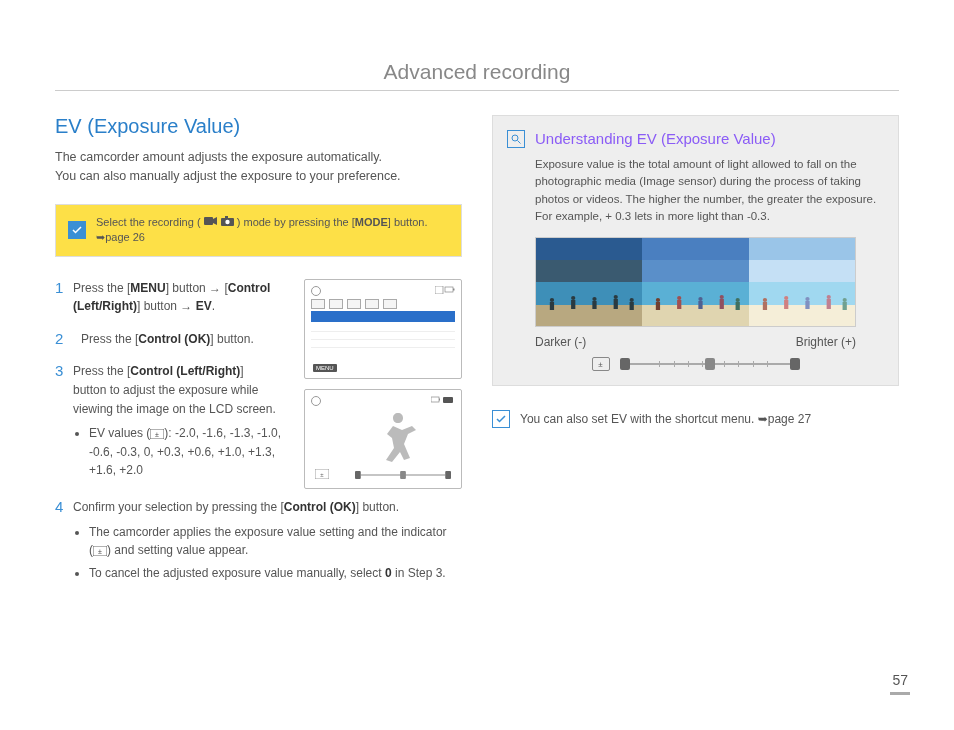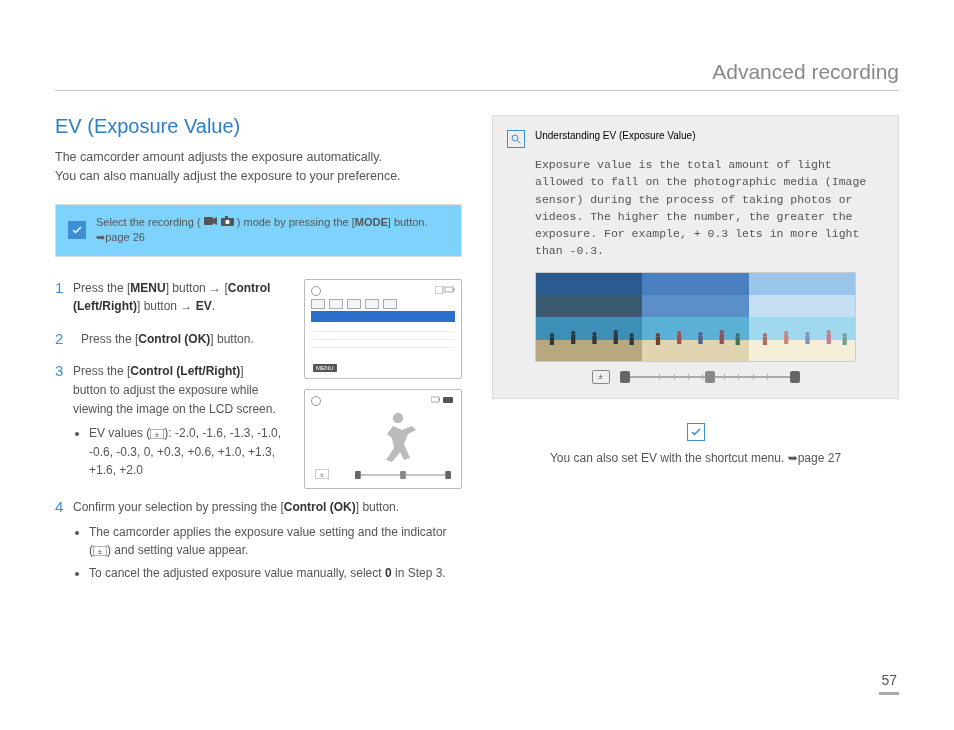--- a/index.html
+++ b/index.html
@@ -7,21 +7,21 @@
   font-family: Arial, Helvetica, sans-serif;
   font-size: 12px;
   color: #444;
   background: #fff;
   width: 954px;
   height: 730px;
   position: relative;
   padding: 60px 55px 40px 55px;
 }
 .header-title {
-  text-align: right;
+  text-align: center;
   font-size: 21px;
   color: #888;
   font-weight: 300;
   border-bottom: 1px solid #ccc;
   padding-bottom: 6px;
   margin-bottom: 24px;
 }
 .columns {
   display: flex;
   gap: 30px;
@@ -34,21 +34,21 @@
   font-weight: 400;
   margin-bottom: 10px;
 }
 .intro-text {
   font-size: 12.5px;
   line-height: 1.5;
   color: #555;
   margin-bottom: 18px;
 }
 .note-box {
-  background: #7dd3fc;
+  background: #fde047;
   border: 1px solid #ddd;
   padding: 10px 12px;
   display: flex;
   align-items: center;
   gap: 10px;
   margin-bottom: 22px;
 }
 .check-icon {
   width: 18px;
   height: 18px;
@@ -173,30 +173,29 @@
   width: 18px;
   height: 18px;
   border: 1px solid #3a8fd5;
   display: inline-flex;
   align-items: center;
   justify-content: center;
   flex-shrink: 0;
 }
 .mag-icon svg { width: 12px; height: 12px; }
 .info-title {
-  color: #000000;
-  font-size: 10px;
+  color: #8b5cf6;
+  font-size: 15px;
 }
 .info-body {
   font-size: 11.5px;
   line-height: 1.5;
   color: #555;
   margin-left: 28px;
   margin-bottom: 12px;
-  font-family: Liberation Mono, monospace;
 }
 .preview-strip {
   margin: 0 28px 8px 28px;
   border: 1px solid #ccc;
 }
 .preview-row { display: flex; height: 44px; }
 .preview-cell { flex: 1; background: linear-gradient(#4a7fc0 50%, #d8c9a8 50%); position: relative; }
 .preview-row.sky .preview-cell:nth-child(1){ background: linear-gradient(#2a5a90 50%, #3a5a70 50%); }
 .preview-row.sky .preview-cell:nth-child(2){ background: linear-gradient(#4a7fc0 50%, #5a8fc9 50%); }
 .preview-row.sky .preview-cell:nth-child(3){ background: linear-gradient(#9ac5e8 50%, #c5e0f5 50%); }
@@ -254,25 +253,24 @@
 .ev-slider-track .knob.r { right: 0; }
 .ev-slider-track .tick {
   position: absolute; top: 2px; width: 1px; height: 6px; background: #aaa;
 }
 .footnote {
   display: flex;
   gap: 10px;
   font-size: 12px;
   color: #555;
   align-items: center;
-  flex-direction: column;
 }
 .page-num {
   position: absolute;
-  right: 55px;
+  right: 44px;
   bottom: 35px;
   font-size: 14px;
   color: #555;
   border-bottom: 3px solid #aaa;
   padding: 0 2px 4px 2px;
 }
 </style>
 </head>
 <body>
 
@@ -499,20 +497,24 @@
                   <rect x="73" y="17" width="4" height="10"></rect>
                 </g>
                 <g fill="#70a090">
                   <circle cx="90" cy="18" r="2"></circle>
                   <rect x="88" y="20" width="4" height="8"></rect>
                 </g>
               </svg>
           </div>
         </div>
       </div>
+      <div class="preview-labels">
+        <span>Darker (-)</span>
+        <span>Brighter (+)</span>
+      </div>
       <div class="ev-slider-row">
         <span class="ev-badge">±</span>
         <span class="ev-slider-track">
           <span class="knob l"></span>
           <span class="tick" style="left:22%"></span>
           <span class="tick" style="left:30%"></span>
           <span class="tick" style="left:38%"></span>
           <span class="tick" style="left:46%"></span>
           <span class="knob c"></span>
           <span class="tick" style="left:58%"></span>

